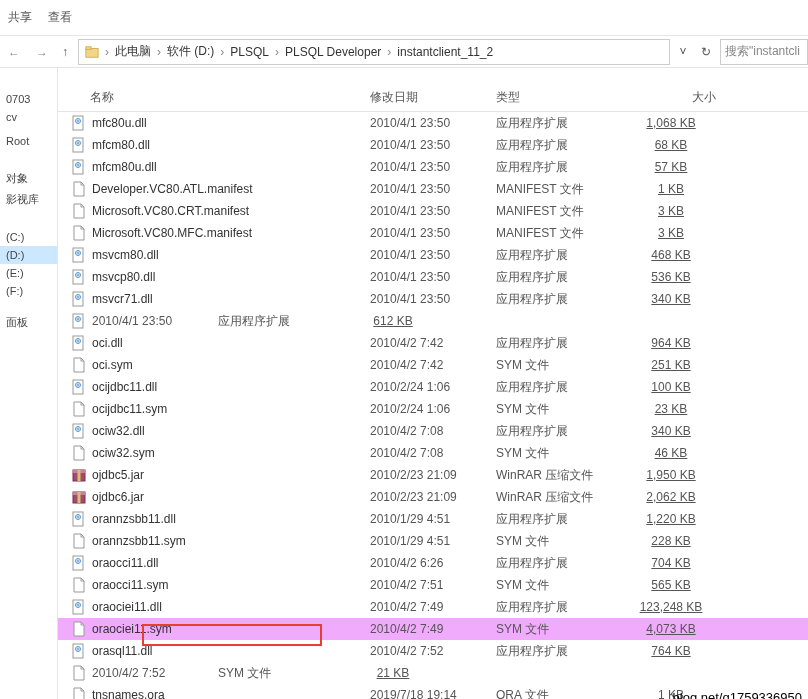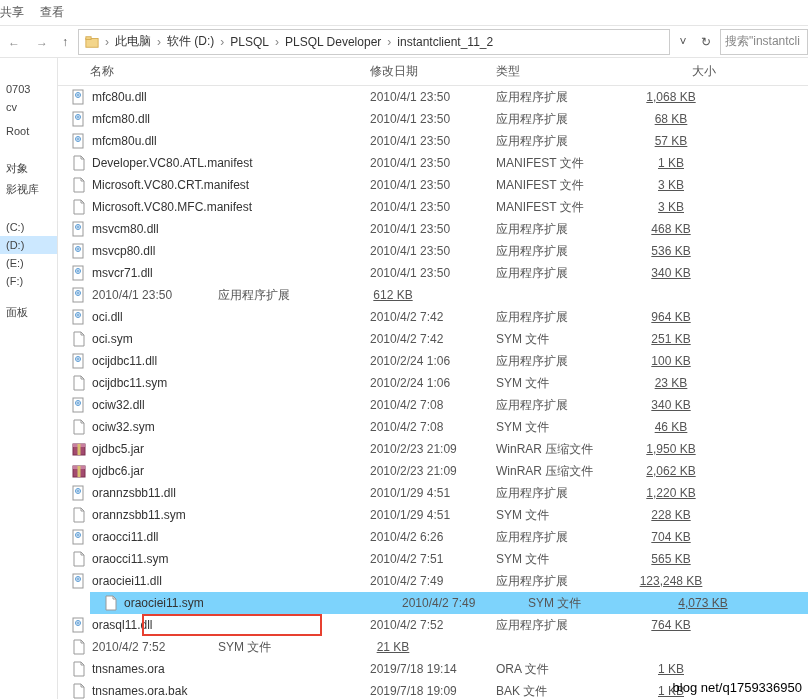--- a/index.html
+++ b/index.html
@@ -1,40 +1,40 @@
 <!DOCTYPE html>
 <html><head>
 <meta charset="utf-8">
 <style>
 * { margin: 0; padding: 0; box-sizing: border-box; font-family: "Microsoft YaHei", "Segoe UI", sans-serif; font-size: 12px; }
 body { background: #fff; width: 808px; height: 699px; overflow: hidden; color: #333; }
-.topbar { display: flex; align-items: center; height: 26px; border-bottom: 1px solid #e5e5e5; gap: 16px; }
+.topbar { display: flex; align-items: center; height: 36px; border-bottom: 1px solid #e5e5e5; padding-left: 8px; gap: 16px; }
 .topbar span { color: #555; }
 .addrbar { display: flex; align-items: center; height: 32px; border-bottom: 1px solid #e5e5e5; }
 .navbtn { width: 28px; height: 28px; display: flex; align-items: center; justify-content: center; color: #888; }
 .uparrow { padding: 0 6px; color: #555; }
 .crumbs { display: flex; align-items: center; flex: 1; height: 26px; border: 1px solid #ccc; margin: 0 4px; padding: 0 4px; overflow: hidden; }
 .crumbs .sep { color: #888; padding: 0 4px; }
 .crumbs .seg { padding: 0 2px; white-space: nowrap; }
 .drop { width: 18px; text-align: center; color: #555; }
 .refresh { width: 28px; text-align: center; color: #555; }
 .search { width: 88px; height: 26px; border: 1px solid #ccc; margin-right: 0; display: flex; align-items: center; padding: 0 4px; color: #888; overflow: hidden; }
 .layout { display: flex; height: calc(699px - 58px); }
 .sidebar { width: 58px; border-right: 1px solid #e5e5e5; padding: 4px 0; }
 .sbitem { padding: 3px 6px; font-size: 11px; color: #444; white-space: nowrap; overflow: hidden; }
 .sbitem.sel { background: #cce8ff; }
 .main { flex: 1; position: relative; }
-.header { display: flex; align-items: center; height: 28px; border-bottom: 1px solid #e5e5e5; padding-left: 32px; color: #555; }
+.header { display: flex; align-items: center; height: 28px; border-bottom: 1px solid #e5e5e5; padding-left: 32px; color: #555; margin-top: 16px; }
 .col-name { width: 280px; }
 .col-date { width: 126px; font-family: Liberation Serif, serif; }
 .col-type { width: 130px; }
 .col-size { width: 90px; text-align: right; }
 .rows { }
 .row { display: flex; align-items: center; height: 22px; padding-left: 12px; }
-.row.sel { background: #7dd3fc; margin-left: 32px; }
+.row.sel { background: #f0abfc; }
 .row .icon { width: 18px; height: 18px; margin-right: 4px; display: flex; align-items: center; justify-content: center; }
 .row .name { width: 278px; white-space: nowrap; overflow: hidden; }
 .row .date { width: 126px; color: #555; }
 .row .type { width: 130px; color: #555; white-space: nowrap; overflow: hidden; }
 .row .size { width: 90px; text-align: center; color: #555; text-decoration: underline; }
 .redbox { position: absolute; border: 2px solid #e74030; left: 84px; top: 556px; width: 180px; height: 22px; pointer-events: none; }
 .watermark { position: absolute; right: 6px; bottom: 4px; color: #000000; font-size: 13px; }
 svg { display: block; }
 </style>
 </head>

